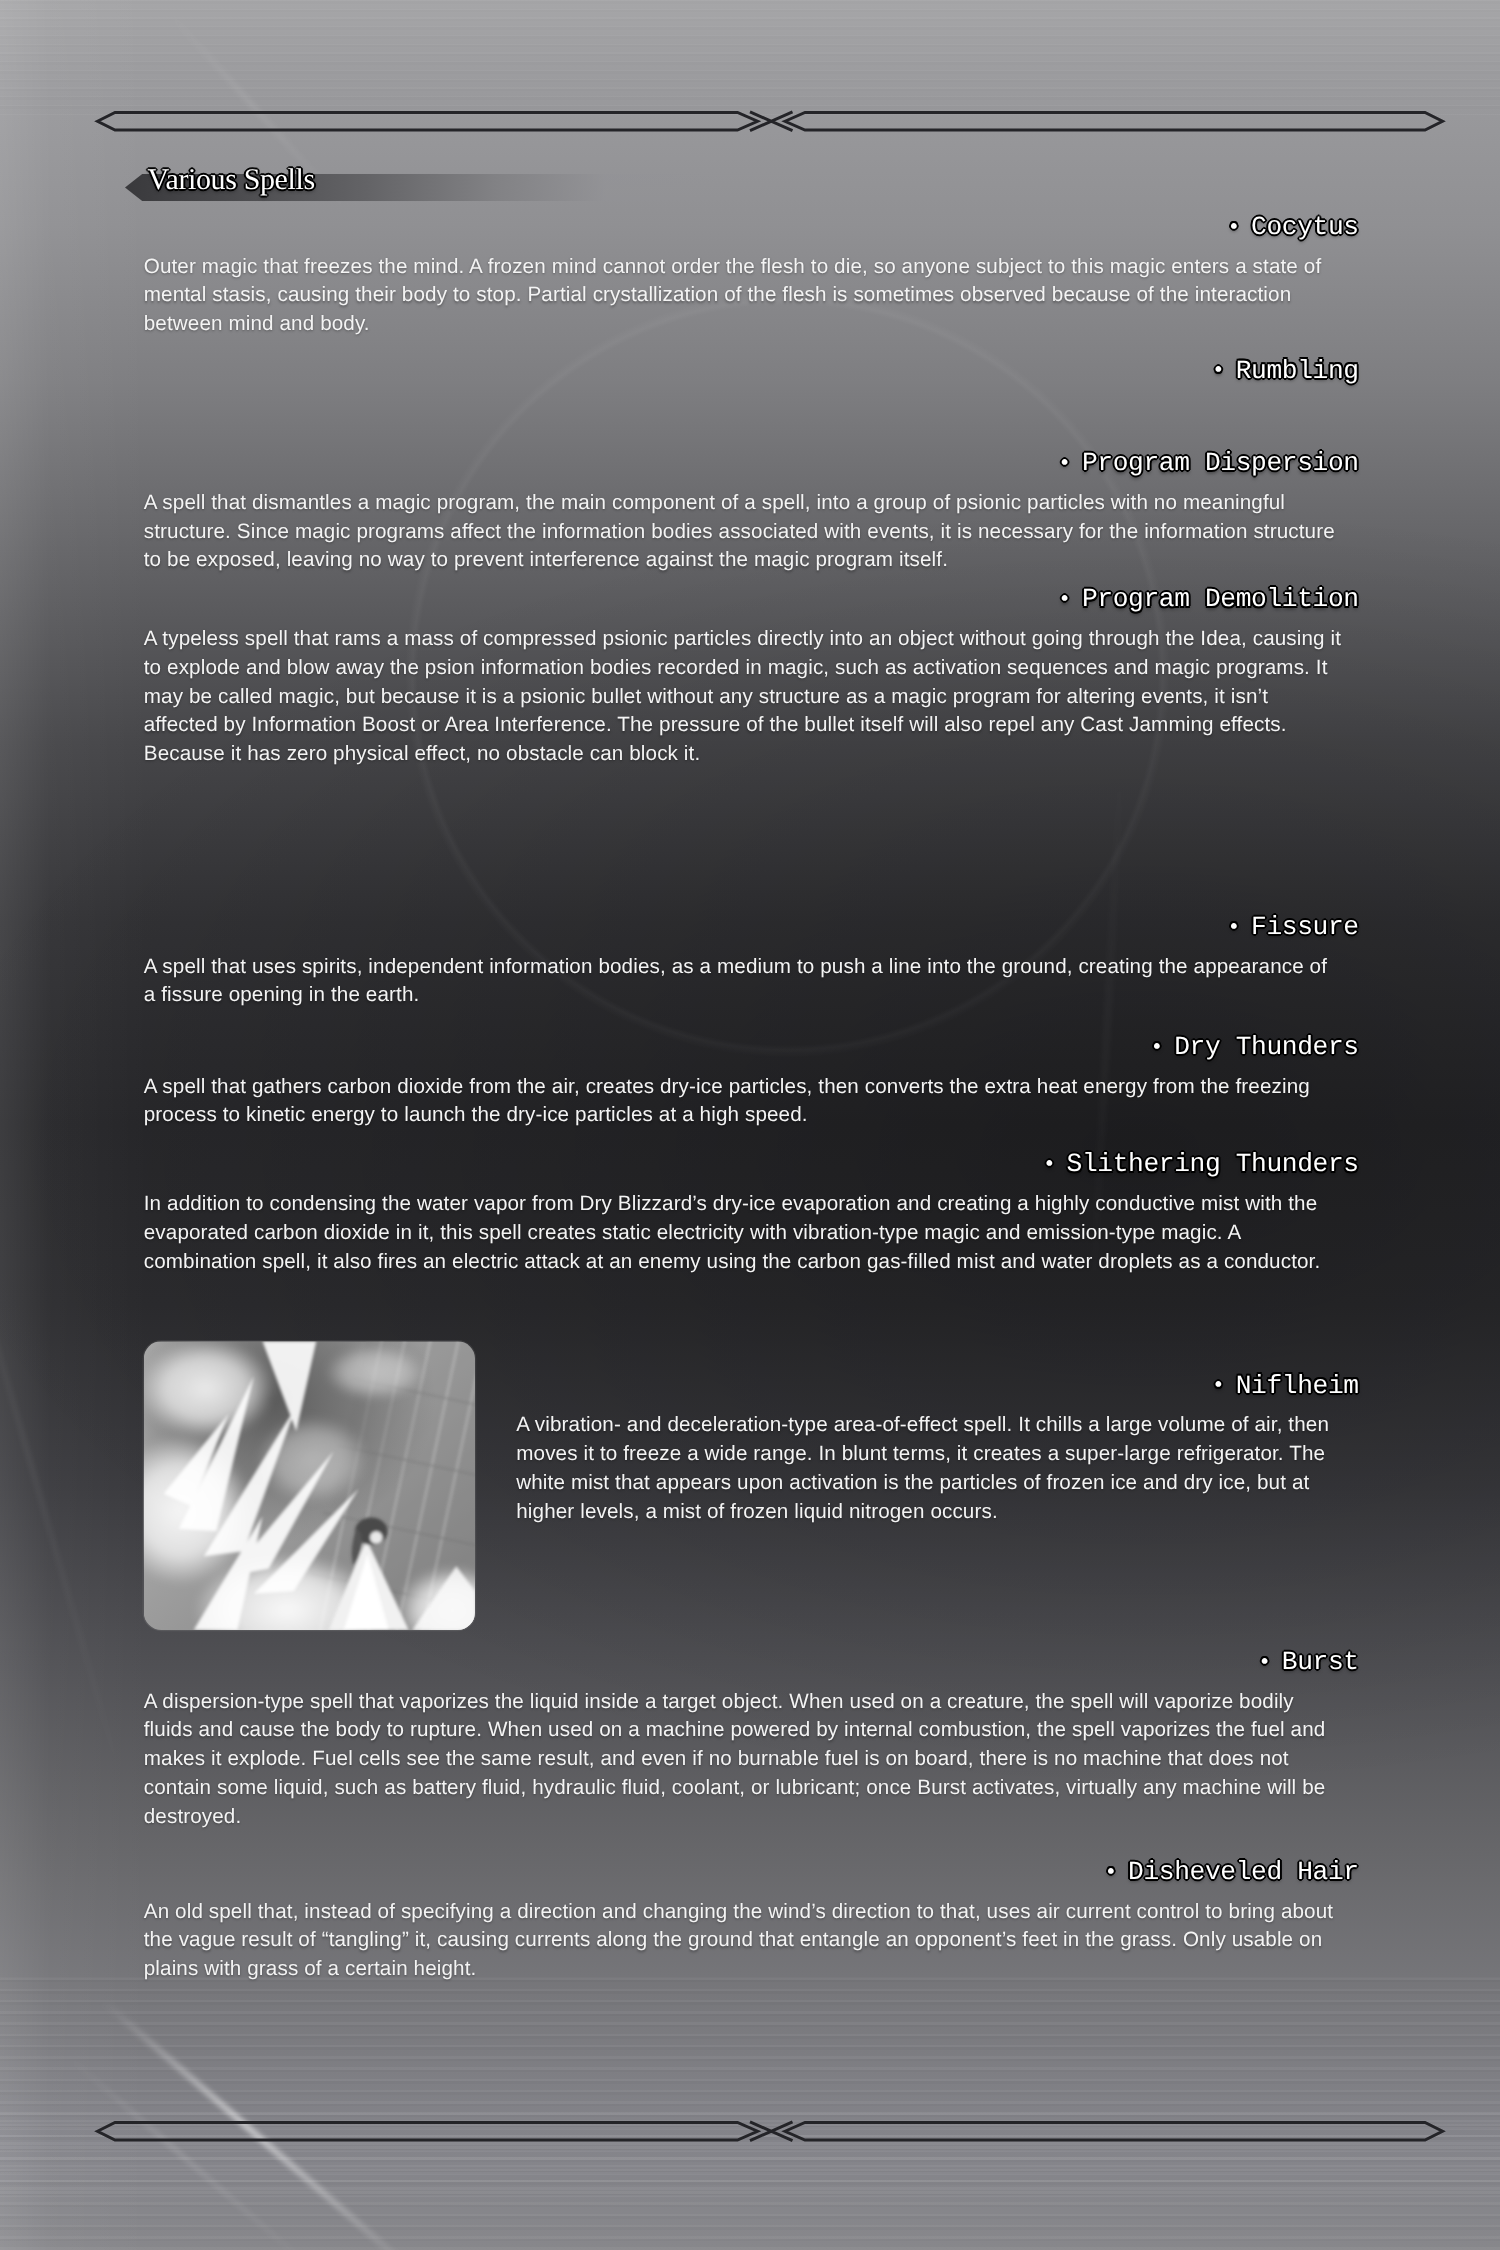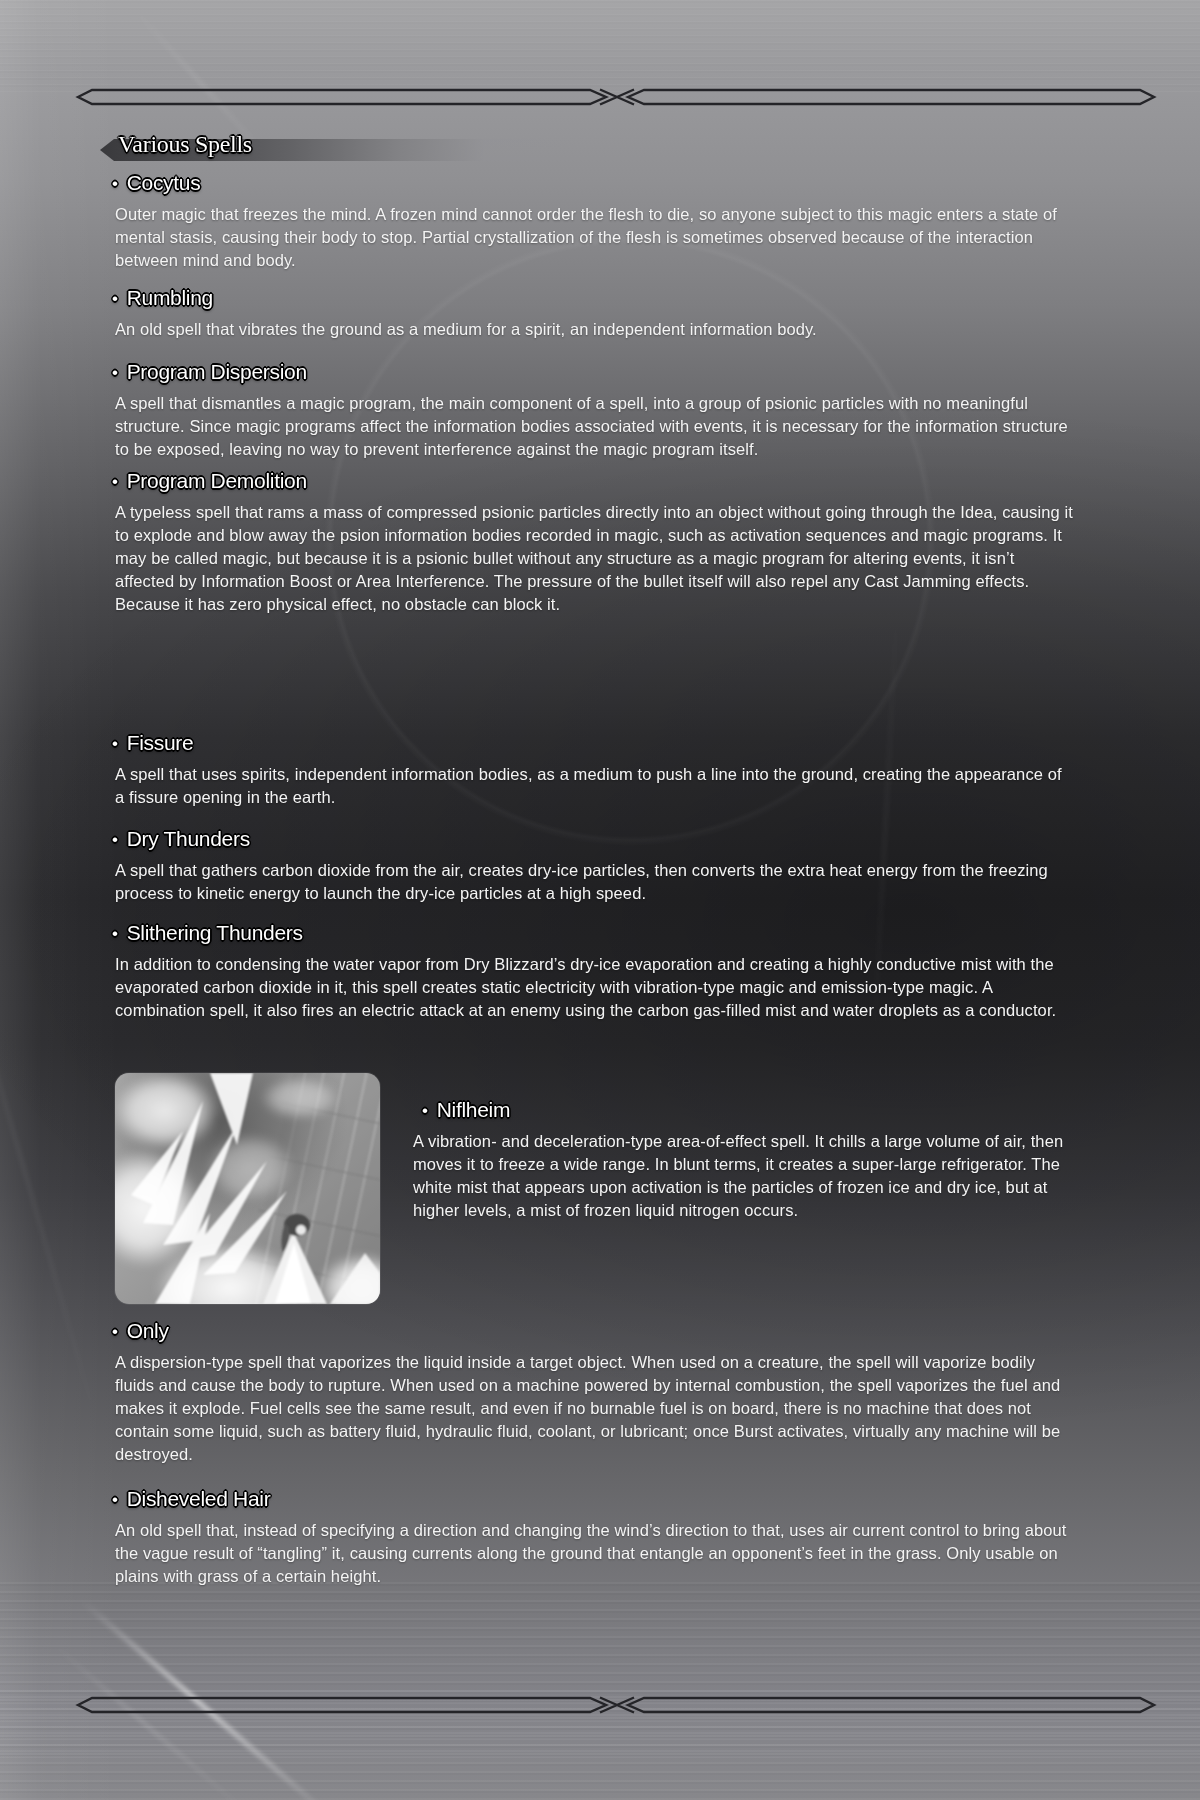--- a/index.html
+++ b/index.html
@@ -44,23 +44,24 @@
   .header-title{
     position:absolute;left:118px;top:131px;margin:0;
     font-family:"Liberation Serif",serif;font-weight:normal;
     font-size:24px;line-height:26px;letter-spacing:-0.3px;color:#fff;
     text-shadow:-1px -1px 0 #000,1px -1px 0 #000,-1px 1px 0 #000,1px 1px 0 #000,-1.6px 0 0 #000,1.6px 0 0 #000,0 -1.6px 0 #000,0 1.6px 0 #000,0 2px 3px rgba(0,0,0,.65);
   }
 
   
   .spell{position:absolute;left:112px;width:975px;}
   .spell-name{
-    margin:0;font-family:Liberation Sans, sans-serif;font-weight:normal;
+    margin:0;font-family:Liberation Mono, monospace;font-weight:normal;
     font-size:21px;line-height:26px;letter-spacing:-0.3px;color:#fff;
     text-shadow:-1px -1px 0 #000,1px -1px 0 #000,-1px 1px 0 #000,1px 1px 0 #000,-1.6px 0 0 #000,1.6px 0 0 #000,0 -1.6px 0 #000,0 1.6px 0 #000,0 2px 3px rgba(0,0,0,.6);
+    text-align:right;
   }
   .bullet{font-size:17px;margin-right:9px;vertical-align:1px;}
   .spell-desc{
     margin:6px 14px 0 3px;color:#f4f4f4;
     font-size:16.5px;line-height:23px;letter-spacing:0.1px;
     text-shadow:0 1px 2px rgba(0,0,0,.35);
   }
 
   
   .niflheim-wrap{position:absolute;left:115px;top:1073px;width:972px;}
@@ -97,21 +98,20 @@
   <div class="header-band"></div>
   <h2 class="header-title">Various Spells</h2>
 
   <section class="spell" style="top:170px">
     <h3 class="spell-name"><span class="bullet">•</span><span>Cocytus</span></h3>
     <p class="spell-desc">Outer magic that freezes the mind. A frozen mind cannot order the flesh to die, so anyone subject to this magic enters a state of mental stasis, causing their body to stop. Partial crystallization of the flesh is sometimes observed because of the interaction between mind and body.</p>
   </section>
 
   <section class="spell" style="top:285px">
     <h3 class="spell-name"><span class="bullet">•</span><span>Rumbling</span></h3>
-    <p class="spell-desc">An old spell that vibrates the ground as a medium for a spirit, an independent information body.</p>
   </section>
 
   <section class="spell" style="top:359px">
     <h3 class="spell-name"><span class="bullet">•</span><span>Program Dispersion</span></h3>
     <p class="spell-desc">A spell that dismantles a magic program, the main component of a spell, into a group of psionic particles with no meaningful structure. Since magic programs affect the information bodies associated with events, it is necessary for the information structure to be exposed, leaving no way to prevent interference against the magic program itself.</p>
   </section>
 
   <section class="spell" style="top:468px">
     <h3 class="spell-name"><span class="bullet">•</span><span>Program Demolition</span></h3>
     <p class="spell-desc">A typeless spell that rams a mass of compressed psionic particles directly into an object without going through the Idea, causing it to explode and blow away the psion information bodies recorded in magic, such as activation sequences and magic programs. It may be called magic, but because it is a psionic bullet without any structure as a magic program for altering events, it isn’t affected by Information Boost or Area Interference. The pressure of the bullet itself will also repel any Cast Jamming effects. Because it has zero physical effect, no obstacle can block it.</p>
@@ -212,21 +212,21 @@
         </g>
       </svg>
     </div>
     <div class="niflheim-text">
       <h3 class="spell-name"><span class="bullet">•</span><span>Niflheim</span></h3>
       <p class="spell-desc">A vibration- and deceleration-type area-of-effect spell. It chills a large volume of air, then moves it to freeze a wide range. In blunt terms, it creates a super-large refrigerator. The white mist that appears upon activation is the particles of frozen ice and dry ice, but at higher levels, a mist of frozen liquid nitrogen occurs.</p>
     </div>
   </div>
 
   <section class="spell" style="top:1318px">
-    <h3 class="spell-name"><span class="bullet">•</span><span>Only</span></h3>
+    <h3 class="spell-name"><span class="bullet">•</span><span>Burst</span></h3>
     <p class="spell-desc">A dispersion-type spell that vaporizes the liquid inside a target object. When used on a creature, the spell will vaporize bodily fluids and cause the body to rupture. When used on a machine powered by internal combustion, the spell vaporizes the fuel and makes it explode. Fuel cells see the same result, and even if no burnable fuel is on board, there is no machine that does not contain some liquid, such as battery fluid, hydraulic fluid, coolant, or lubricant; once Burst activates, virtually any machine will be destroyed.</p>
   </section>
 
   <section class="spell" style="top:1486px">
     <h3 class="spell-name"><span class="bullet">•</span><span>Disheveled Hair</span></h3>
     <p class="spell-desc">An old spell that, instead of specifying a direction and changing the wind’s direction to that, uses air current control to bring about the vague result of “tangling” it, causing currents along the ground that entangle an opponent’s feet in the grass. Only usable on plains with grass of a certain height.</p>
   </section>
 
   <div class="divider bottom">
     <svg viewBox="0 0 1108 20" preserveAspectRatio="none">

